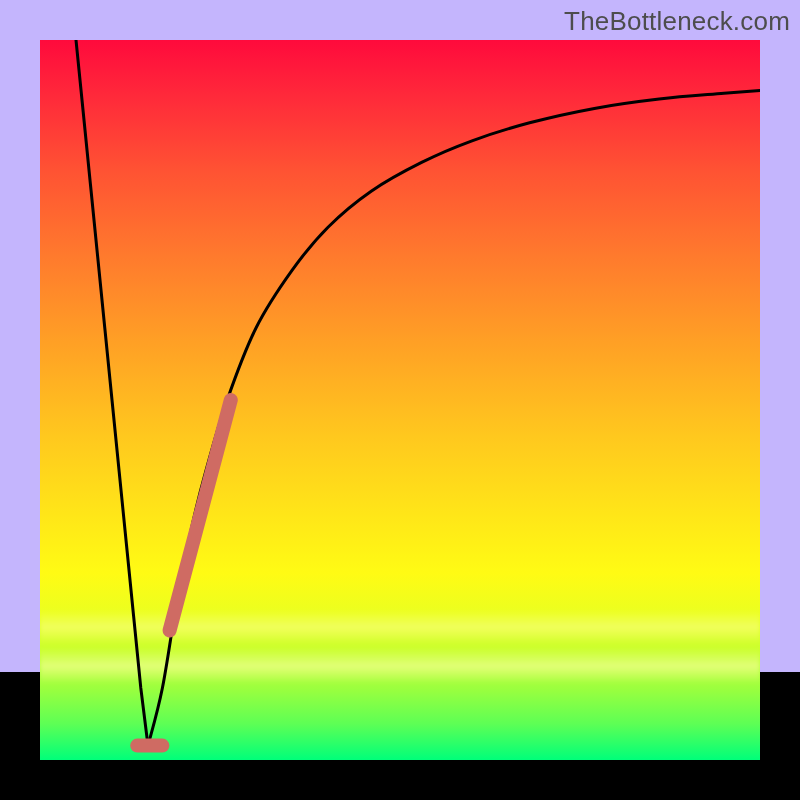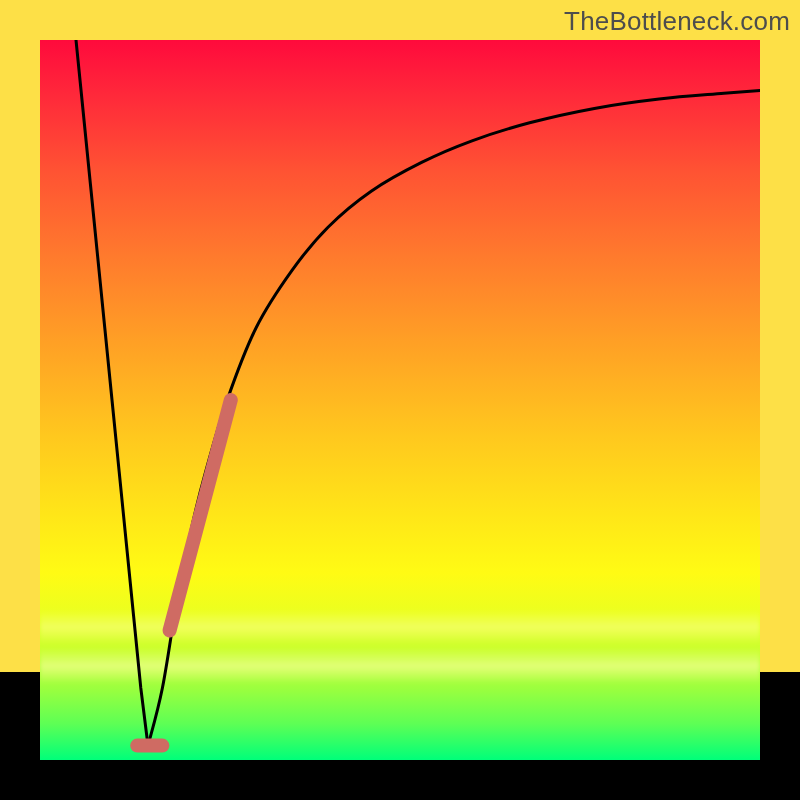--- a/index.html
+++ b/index.html
@@ -8,21 +8,21 @@
     width: 800px;
     height: 800px;
     overflow: hidden;
     background: #000;
     font-family: Arial, Helvetica, sans-serif;
   }
   .frame {
     position: relative;
     width: 800px;
     height: 672px;
-    background: #fde047;
+    background: #c4b5fd;
   }
   .plot-area {
     position: absolute;
     left: 40px;
     top: 40px;
     width: 720px;
     height: 720px;
     overflow: hidden;
   }
   .gradient-bg {

